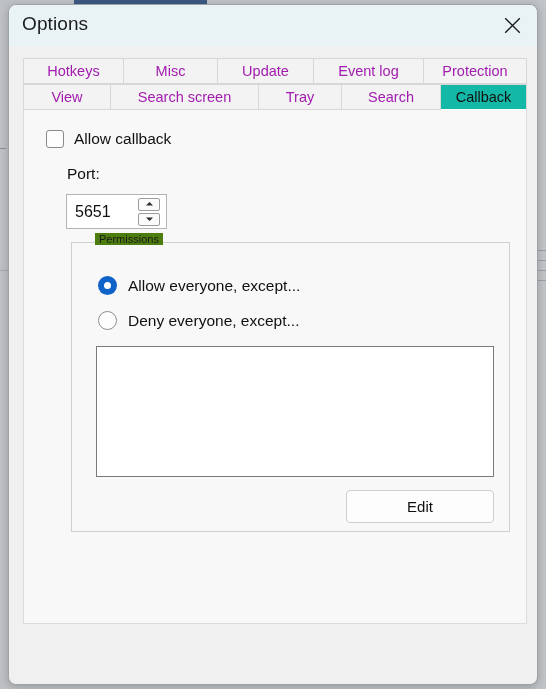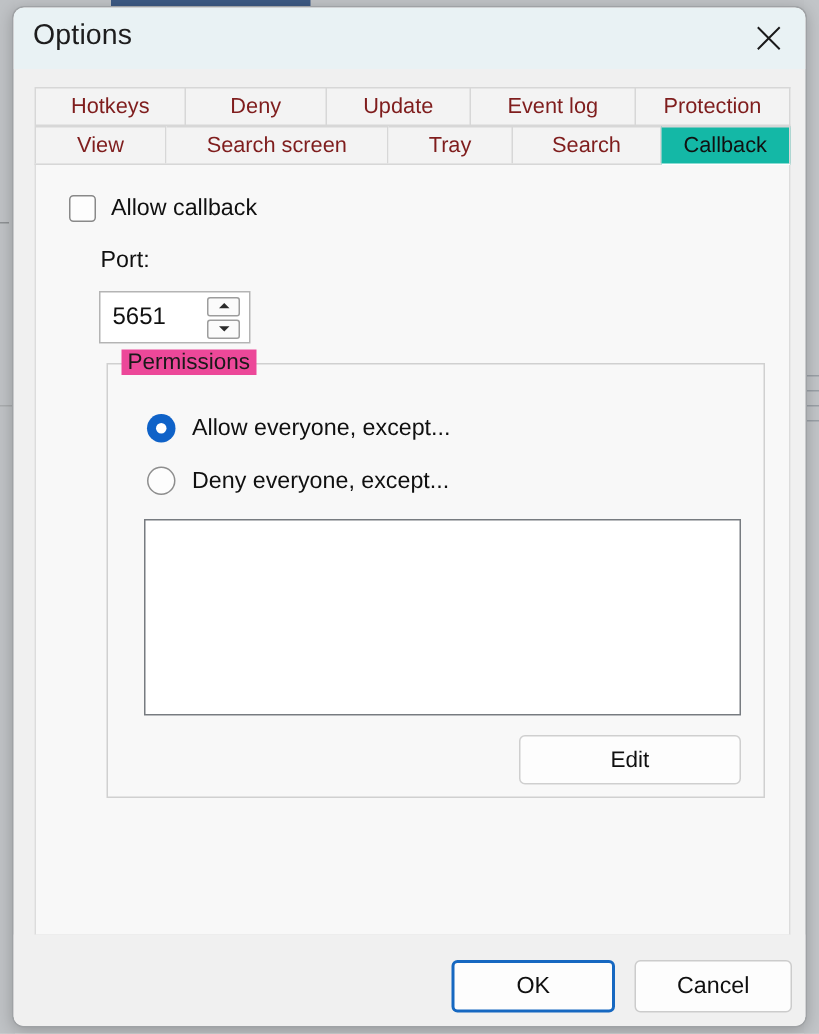--- a/index.html
+++ b/index.html
@@ -140,21 +140,21 @@
   .tab {
     height: 26px;
     box-sizing: border-box;
     background: #f3f3f3;
     border: 1px solid #d7d7d7;
     border-left: none;
     display: flex;
     align-items: center;
     justify-content: center;
     font-size: 14.5px;
-    color: #7f1d1d;
+    color: #a21caf;
     cursor: default;
     white-space: nowrap;
   }
   .tab:first-child { border-left: 1px solid #d7d7d7; }
   .tab.selected {
     background: #14b8a6;
     border-color: #d7d7d7;
     border-bottom-color: #ffffff;
     color: #111;
     z-index: 3;
@@ -257,25 +257,25 @@
     position: absolute;
     left: 47px;
     top: 132px;
     width: 439px;
     height: 290px;
     box-sizing: border-box;
     border: 1px solid #d0d0d0;
   }
   #permissions-legend {
     position: absolute;
-    left: 9px;
+    left: 23px;
     top: -10px;
-    background: #ec4899;
+    background: #4d7c0f;
     padding: 0 4px;
-    font-size: 15px;
+    font-size: 11px;
     color: #1a1a1a;
   }
 
   .radio-row {
     position: absolute;
     left: 26px;
     display: flex;
     align-items: center;
     cursor: default;
   }
@@ -400,21 +400,21 @@
       </svg>
     </div>
   </div>
 
   <div id="tabstrip">
     <div class="tabrow row1">
       <div class="tab" style="width:101px">
         <span>Hotkeys</span>
       </div>
       <div class="tab" style="width:94px">
-        <span>Deny</span>
+        <span>Misc</span>
       </div>
       <div class="tab" style="width:96px">
         <span>Update</span>
       </div>
       <div class="tab" style="width:110px">
         <span>Event log</span>
       </div>
       <div class="tab" style="width:103px">
         <span>Protection</span>
       </div>
@@ -475,17 +475,13 @@
         <span class="radio"></span>
         <span class="radio-label">Deny everyone, except...</span>
       </div>
 
       <div id="allowlist-box"></div>
 
       <button id="edit-button">Edit</button>
     </div>
   </div>
 
-  <div id="footer">
-    <button class="dlg-button" id="ok-button">OK</button>
-    <button class="dlg-button" id="cancel-button">Cancel</button>
-  </div>
 </div>
 
 </body></html>

